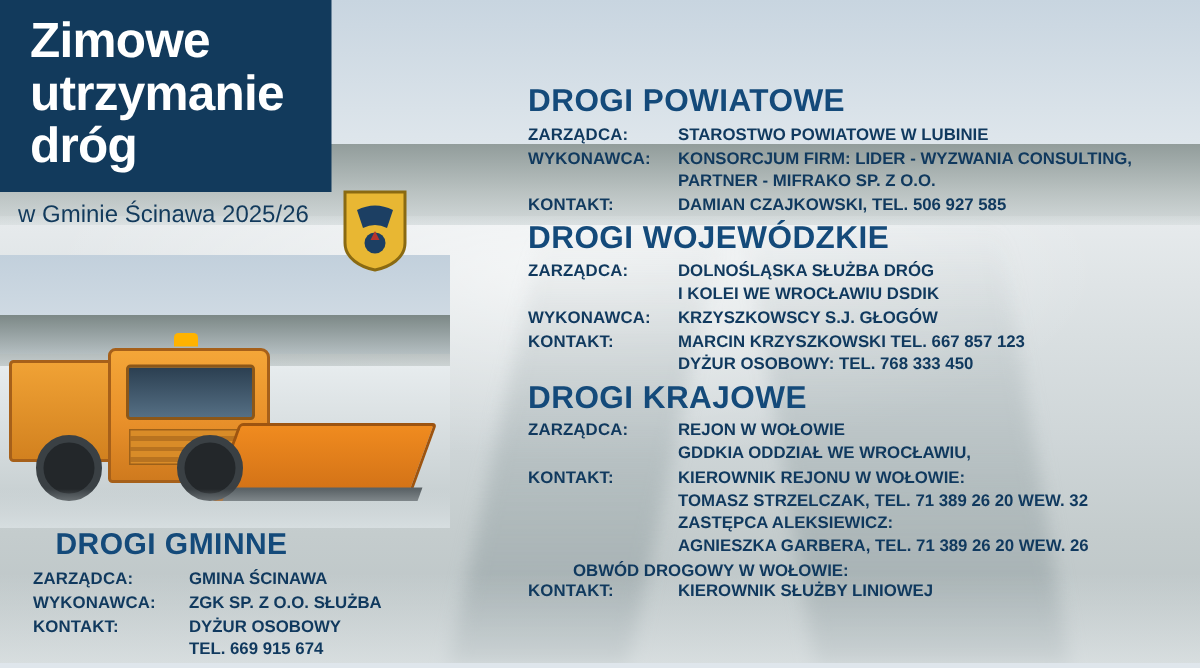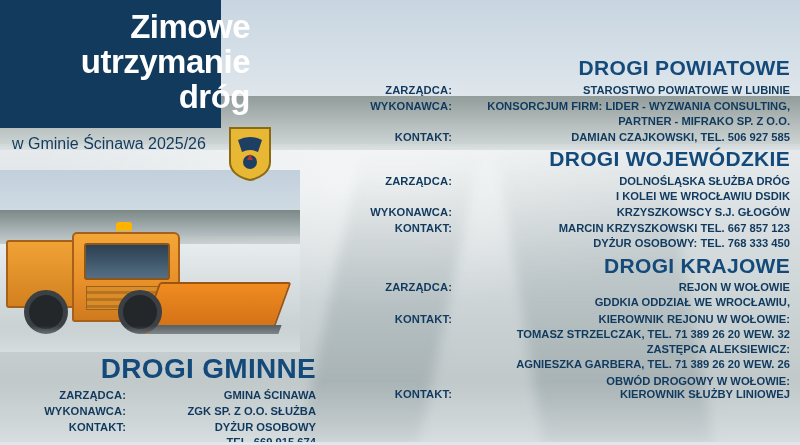--- a/index.html
+++ b/index.html
@@ -12,21 +12,20 @@
     overflow: hidden;
     font-family: "Liberation Sans", sans-serif;
     background: #dfe6ec;
   }
   .poster {
     position: relative;
     width: 800px;
     height: 442px;
     overflow: hidden;
     background: linear-gradient(180deg, #b9c8d6 0%, #ccd7e1 28%, #dfe6ea 45%, #eef1f3 62%, #e3e8ea 80%, #d5dde1 100%);
-    text-align: right;
   }
   
   .sky {
     position: absolute;
     left: 0; top: 0;
     width: 800px; height: 150px;
     background: linear-gradient(180deg, #c8d5e0 0%, #dde5eb 60%, #e9eef1 100%);
   }
   .treeline {
     position: absolute;
@@ -234,23 +233,24 @@
   }
 
   
   .col-left-bottom {
     position: absolute;
     left: 16px; top: 352px;
     width: 300px;
     color: #0f3557;
   }
   .col-left-bottom .sec-head {
-    font-size: 28px;
+    font-size: 20px;
     margin-bottom: 3px;
     padding-left: 6px;
+    margin-left: 15px;
   }
   .col-left-bottom .row {
     font-size: 11.2px;
     padding-left: 6px;
   }
   .col-left-bottom .row .lbl { flex: 0 0 104px; }
 </style>
 </head>
 <body>
 

